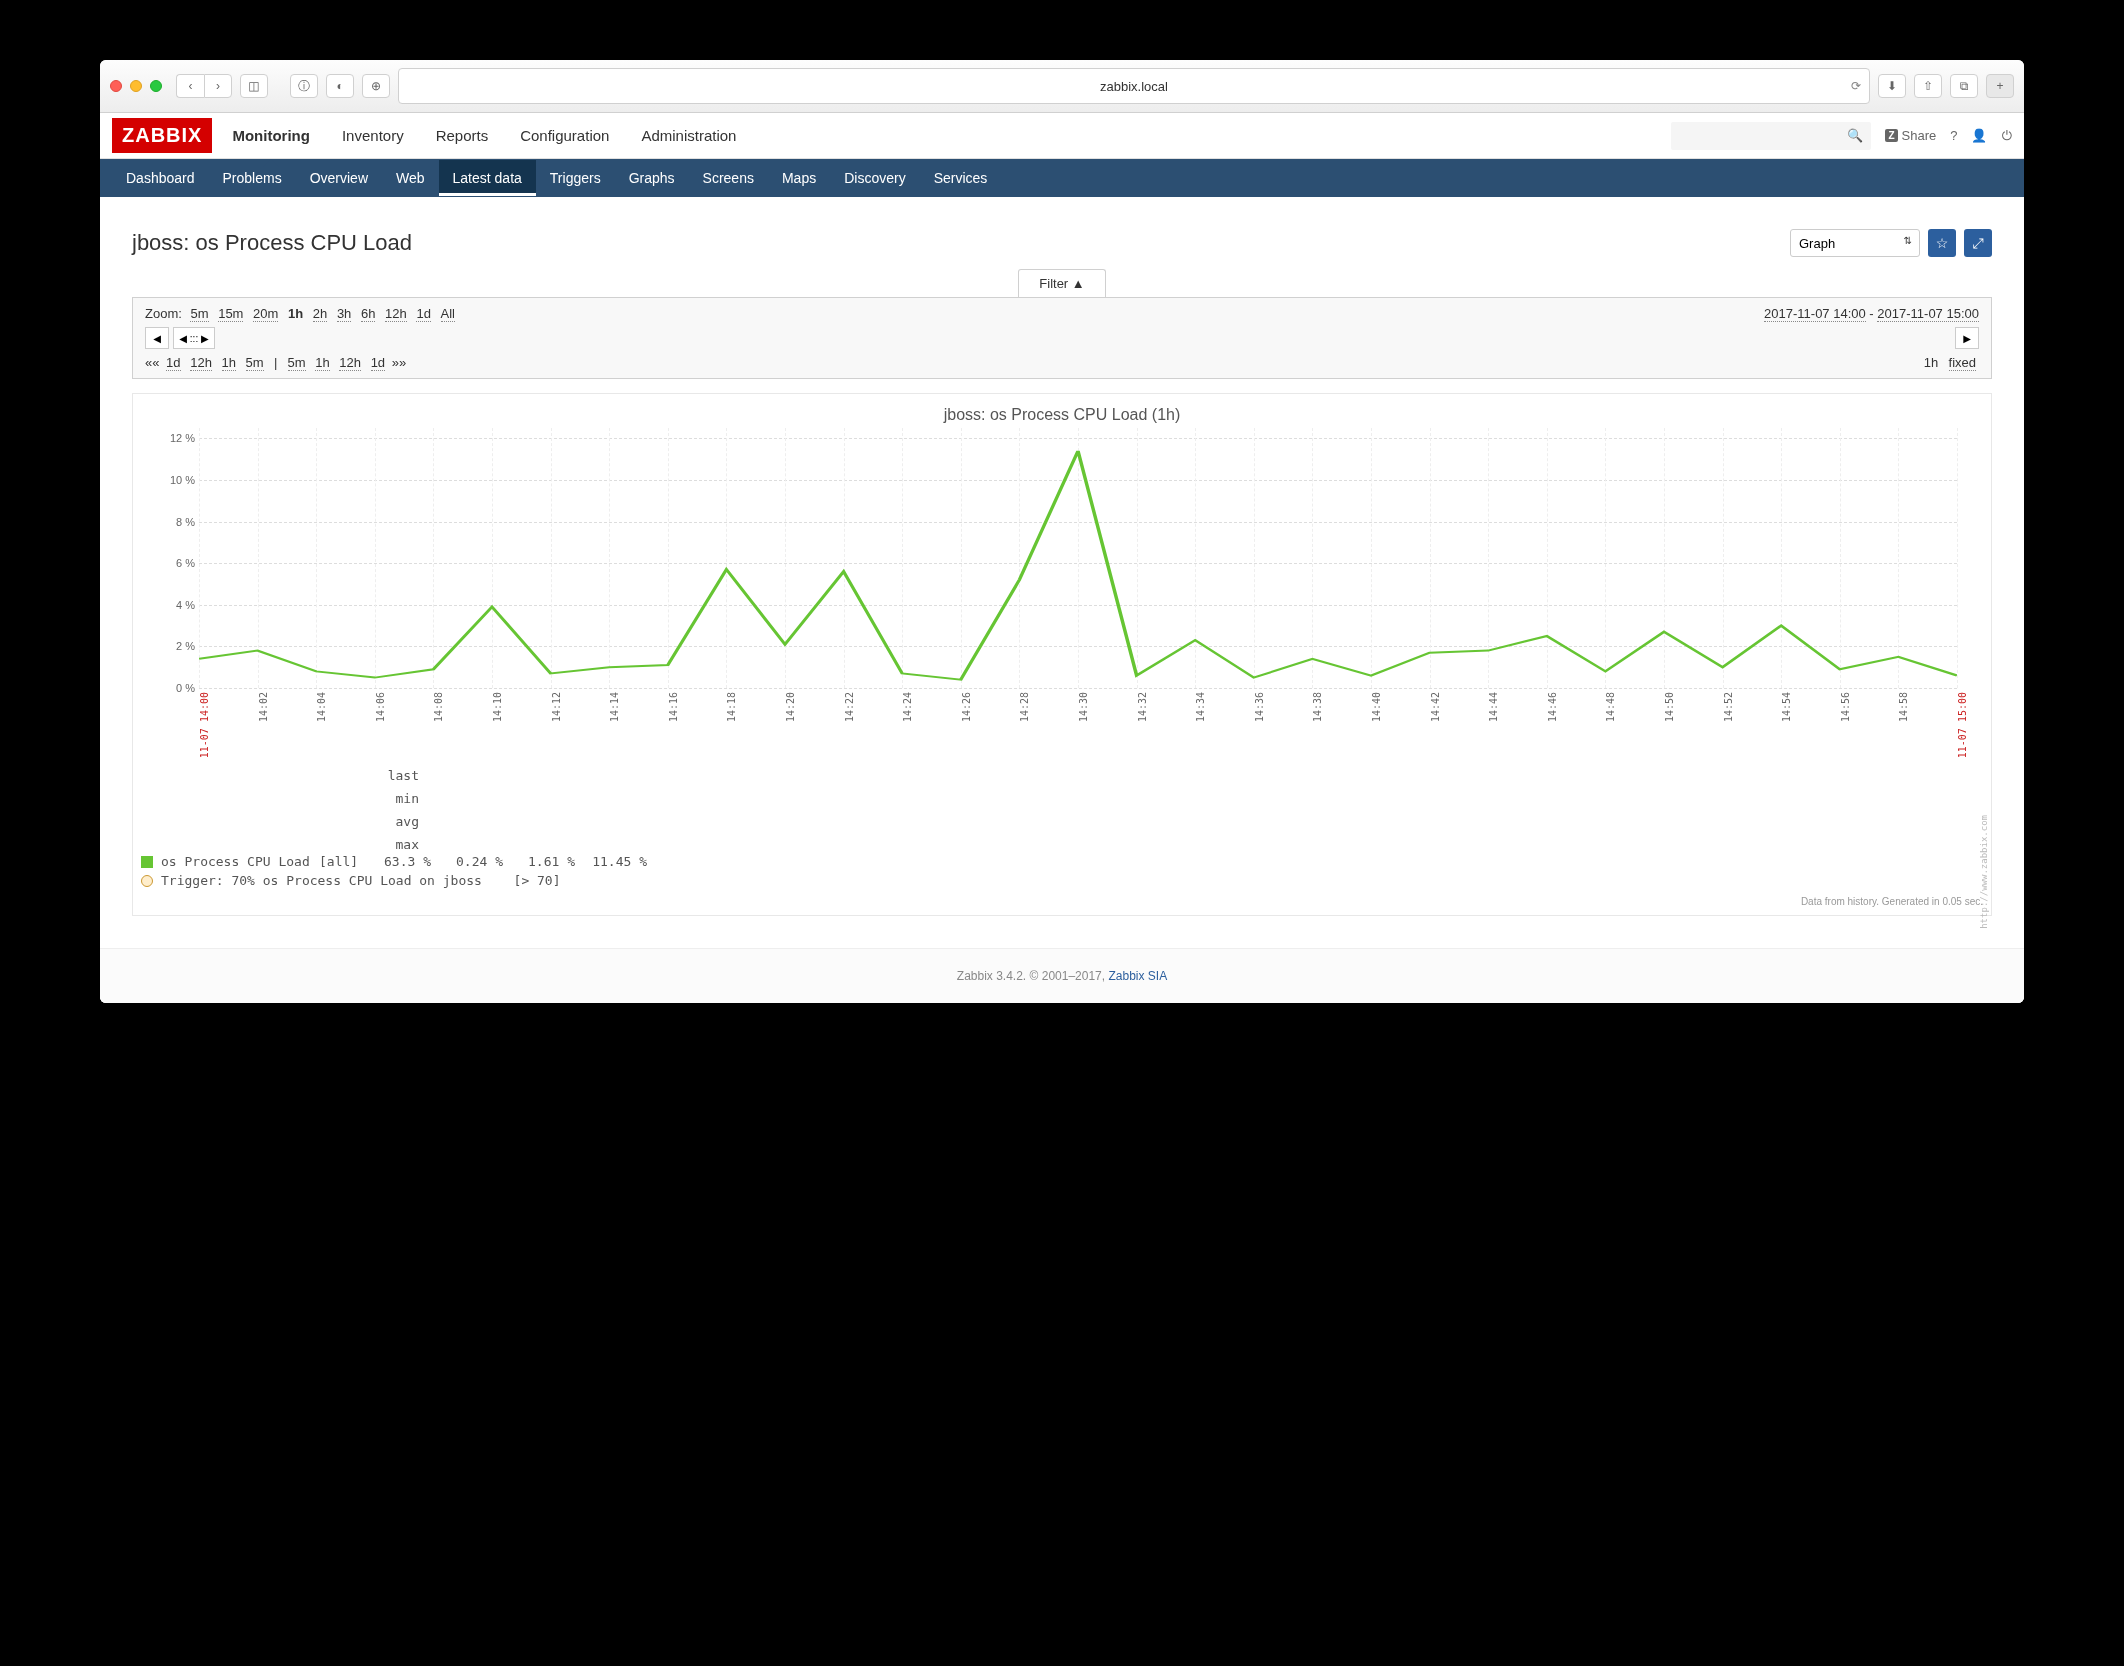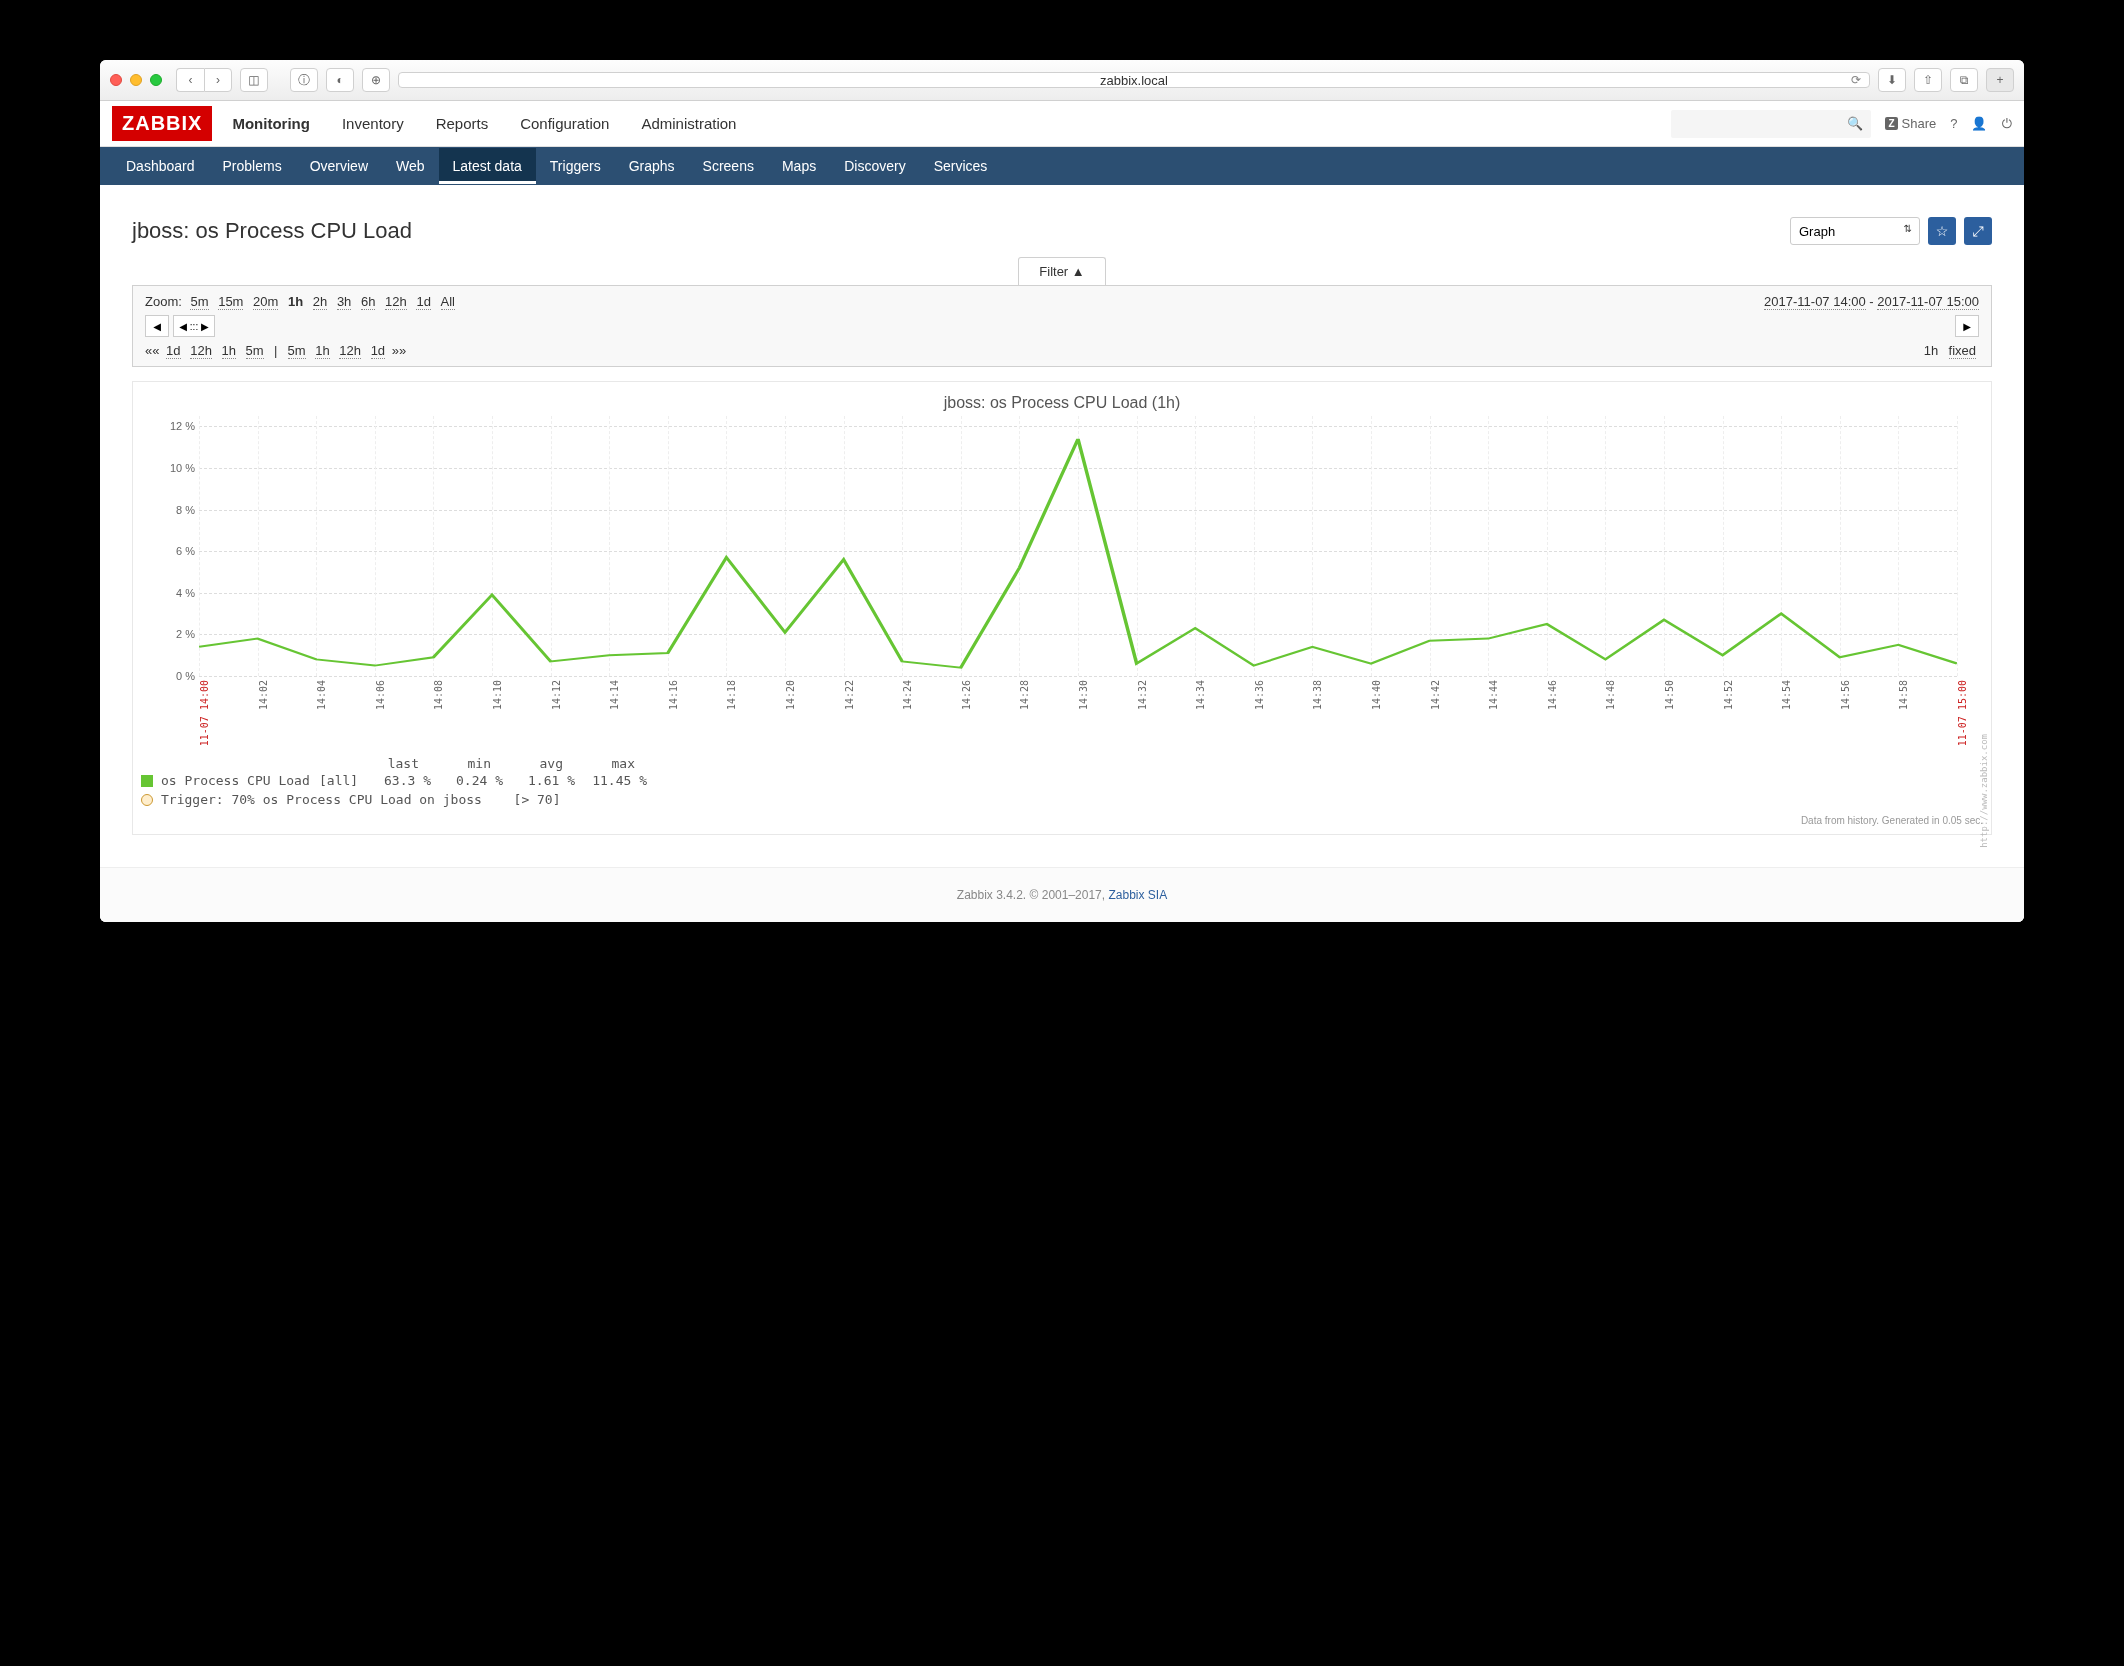--- a/index.html
+++ b/index.html
@@ -8,21 +8,21 @@
 .browser-chrome { background: linear-gradient(#fdfdfd,#ededed); border-bottom: 1px solid #d0d0d0; padding: 8px 10px; display: flex; align-items: center; gap: 8px; }
 .traffic-lights { display: flex; gap: 8px; margin-right: 6px; }
 .traffic-light { width: 12px; height: 12px; border-radius: 50%; }
 .tl-red { background: #ff5f57; border: 1px solid #e1493f; }
 .tl-yellow { background: #ffbd2e; border: 1px solid #dfa123; }
 .tl-green { background: #28c940; border: 1px solid #1dad2b; }
 .chrome-btn { width: 28px; height: 24px; background: #fff; border: 1px solid #d0d0d0; border-radius: 4px; display: inline-flex; align-items: center; justify-content: center; color: #666; font-size: 12px; }
 .chrome-btn-group { display: flex; }
 .chrome-btn-group .chrome-btn:first-child { border-radius: 4px 0 0 4px; border-right: none; }
 .chrome-btn-group .chrome-btn:last-child { border-radius: 0 4px 4px 0; }
-.url-bar { flex: 1; background: #fff; border: 1px solid #d0d0d0; border-radius: 4px; height: 16px; display: flex; align-items: center; justify-content: center; color: #333; font-size: 13px; position: relative; }
+.url-bar { flex: 1; background: #fff; border: 1px solid #d0d0d0; border-radius: 4px; height: 36px; display: flex; align-items: center; justify-content: center; color: #333; font-size: 13px; position: relative; }
 .url-refresh { position: absolute; right: 8px; color: #888; font-size: 12px; }
 .app-content { background: #fff; }
 .zbx-header { display: flex; align-items: center; padding: 0 12px; border-bottom: 1px solid #e0e0e0; height: 46px; }
 .zbx-logo { background: #d40000; color: #fff; font-weight: bold; padding: 6px 10px; font-size: 20px; letter-spacing: 1px; margin-right: 18px; }
 .zbx-topnav { display: flex; gap: 28px; }
 .zbx-topnav a { color: #333; text-decoration: none; font-size: 15px; padding: 12px 2px; cursor: pointer; }
 .zbx-topnav a.active { font-weight: 600; position: relative; }
 .zbx-topnav a.active::after { content: ""; position: absolute; bottom: -11px; left: 50%; transform: translateX(-50%); width: 0; height: 0; border-left: 8px solid transparent; border-right: 8px solid transparent; border-bottom: 8px solid #2c4f72; }
 .zbx-header-right { margin-left: auto; display: flex; align-items: center; gap: 14px; color: #666; }
 .zbx-search { width: 200px; height: 28px; background: #f5f5f5; border: none; border-radius: 2px; position: relative; }
@@ -62,21 +62,21 @@
 .chart-grid-line { position: absolute; left: 0; right: 0; border-top: 1px dashed #ddd; }
 .chart-y-labels { position: absolute; left: -48px; top: 0; bottom: 0; width: 44px; }
 .chart-y-label { position: absolute; right: 0; font-size: 11px; color: #666; transform: translateY(-50%); }
 .chart-x-labels { position: relative; height: 70px; margin-left: 58px; margin-right: 26px; }
 .chart-x-label { position: absolute; font-size: 10px; color: #666; top: 4px; transform-origin: left top; transform: rotate(-90deg) translateX(-100%); white-space: nowrap; font-family: monospace; }
 .chart-x-label.red { color: #cc2222; }
 .chart-svg { position: absolute; inset: 0; width: 100%; height: 100%; }
 .chart-legend { margin-top: 10px; font-family: monospace; font-size: 13px; color: #555; }
 .legend-row { display: flex; align-items: center; gap: 8px; margin-bottom: 4px; }
 .legend-box { width: 12px; height: 12px; display: inline-block; }
-.legend-headers { display: flex; gap: 8px; margin-left: 214px; margin-bottom: 2px; color: #555; }
+.legend-headers { display: flex; gap: 8px; margin-left: 214px; margin-bottom: 2px; color: #555; flex-direction: column; }
 .legend-headers span { width: 64px; text-align: right; }
 .legend-values { display: flex; gap: 8px; }
 .legend-values span { width: 64px; text-align: right; }
 .gen-info { text-align: right; font-size: 10px; color: #999; margin-top: 8px; }
 .watermark { position: absolute; right: 2px; bottom: 100px; transform-origin: right bottom; transform: rotate(-90deg); font-size: 9px; color: #bbb; font-family: monospace; }
 .footer { text-align: center; padding: 20px; color: #888; font-size: 12px; border-top: 1px solid #eee; background: #fbfbfb; }
 .footer a { color: #2c5f9e; text-decoration: none; }
 </style>
 </head>
 <body>

